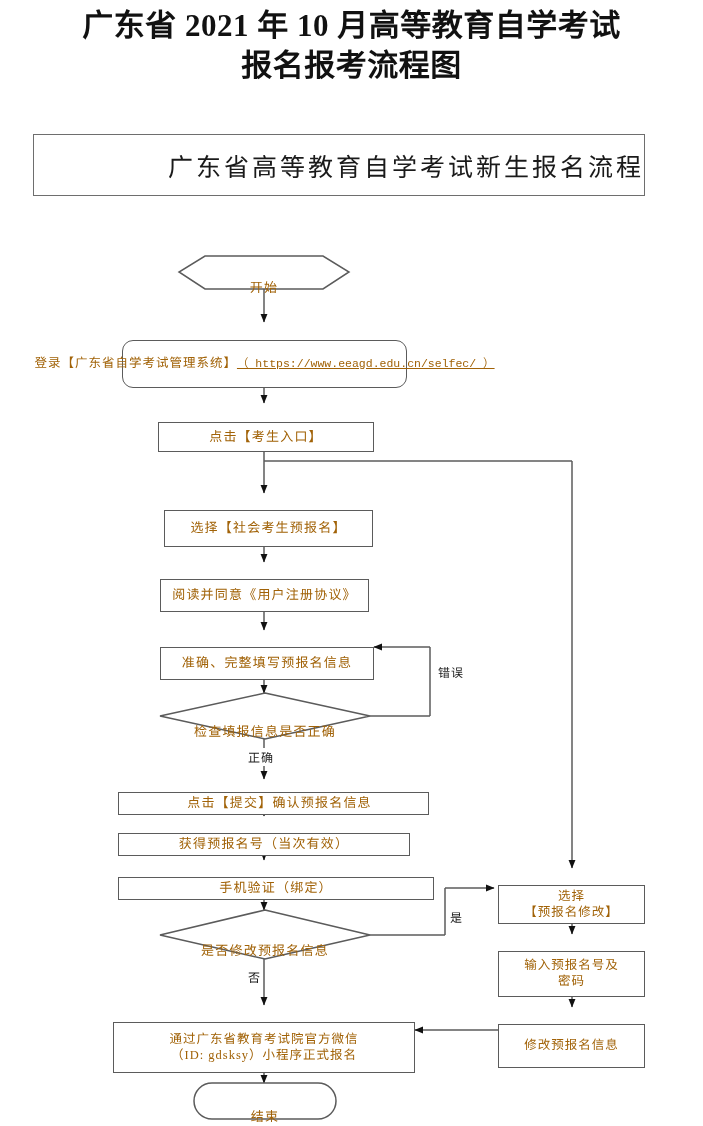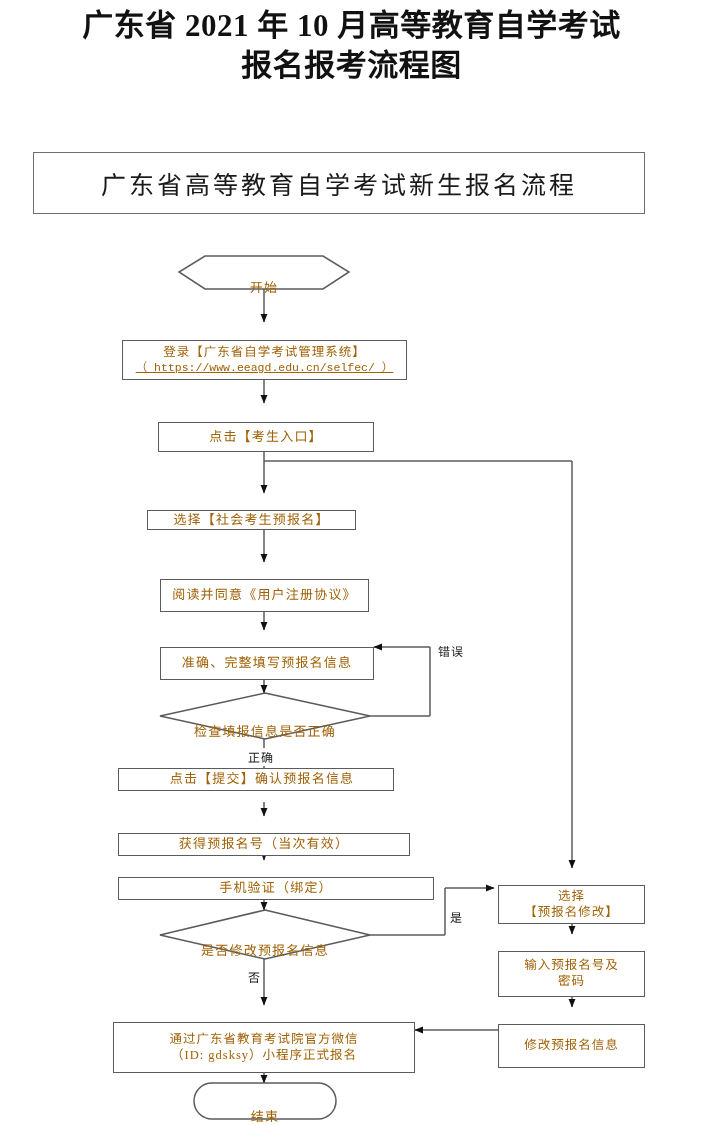--- a/index.html
+++ b/index.html
@@ -33,28 +33,28 @@
     line-height: 40px;
     letter-spacing: 0.5px;
     color: #111111;
   }
   #title-block .tline { display: block; white-space: nowrap; }
 
   
   #subtitle-box {
     position: absolute;
     left: 33px;
-    top: 152px;
+    top: 134px;
     width: 612px;
     height: 62px;
     border: 1.6px solid #6e6e6e;
     box-sizing: border-box;
     display: flex;
     align-items: center;
-    justify-content: center;
+    justify-content: flex-end;
     background: #ffffff;
   }
   #subtitle-box .sub-text {
     font-size: 25px;
     letter-spacing: 3px;
     color: #1a1a1a;
     white-space: nowrap;
   }
 
   
@@ -191,46 +191,46 @@
         <polygon points="265,910 370,935 265,959 160,935"></polygon>
 
         <rect x="194" y="1083" width="142" height="36" rx="18" ry="18"></rect>
       </g>
     </svg>
 
     <div class="node" style="left:179px;top:256px;width:170px;height:33px;background:transparent;">
       <span class="label f13">开始</span>
     </div>
 
-    <div class="node rect" style="left:122px;top:324px;width:285px;height:40px;flex-direction:column;">
+    <div class="node rect" style="left:122px;top:324px;width:285px;height:48px;flex-direction:row;border-radius:11px;">
       <span class="label f12">登录【广东省自学考试管理系统】</span>
       <span class="label f11m">（ https://www.eeagd.edu.cn/selfec/ ）</span>
     </div>
 
     <div class="node rect" style="left:158px;top:406px;width:216px;height:30px;">
       <span class="label f13">点击【考生入口】</span>
     </div>
 
-    <div class="node rect" style="left:147px;top:494px;width:209px;height:20px;text-align:right;">
+    <div class="node rect" style="left:164px;top:494px;width:209px;height:37px;text-align:right;">
       <span class="label f13">选择【社会考生预报名】</span>
     </div>
 
     <div class="node rect" style="left:160px;top:563px;width:209px;height:33px;">
       <span class="label f13">阅读并同意《用户注册协议》</span>
     </div>
 
     <div class="node rect" style="left:160px;top:631px;width:214px;height:33px;">
       <span class="label f13">准确、完整填写预报名信息</span>
     </div>
 
     <div class="node" style="left:160px;top:701px;width:210px;height:30px;background:transparent;">
       <span class="label f13">检查填报信息是否正确</span>
     </div>
 
-    <div class="node rect" style="left:118px;top:752px;width:276px;height:23px;padding-left:12px;">
+    <div class="node rect" style="left:118px;top:776px;width:311px;height:23px;padding-left:12px;">
       <span class="label f13">点击【提交】确认预报名信息</span>
     </div>
 
     <div class="node rect" style="left:118px;top:817px;width:292px;height:23px;">
       <span class="label f13">获得预报名号（当次有效）</span>
     </div>
 
     <div class="node rect" style="left:118px;top:861px;width:316px;height:23px;">
       <span class="label f13">手机验证（绑定）</span>
     </div>
@@ -255,20 +255,20 @@
 
     <div class="node rect" style="left:113px;top:1006px;width:302px;height:51px;flex-direction:column;align-items:center;">
       <span class="label f12">通过广东省教育考试院官方微信</span>
       <span class="label f12">（ID: gdsksy）小程序正式报名</span>
     </div>
 
     <div class="node" style="left:194px;top:1083px;width:142px;height:36px;background:transparent;">
       <span class="label f13">结束</span>
     </div>
 
-    <div class="edge-label" style="left:437px;top:642px;text-align:center;">错误</div>
+    <div class="edge-label" style="left:437px;top:663px;text-align:center;">错误</div>
     <div class="edge-label" style="left:247px;top:748px;">正确</div>
     <div class="edge-label" style="left:449px;top:908px;">是</div>
     <div class="edge-label" style="left:247px;top:968px;">否</div>
 
   </div>
 
 </div>
 
 </body></html>

